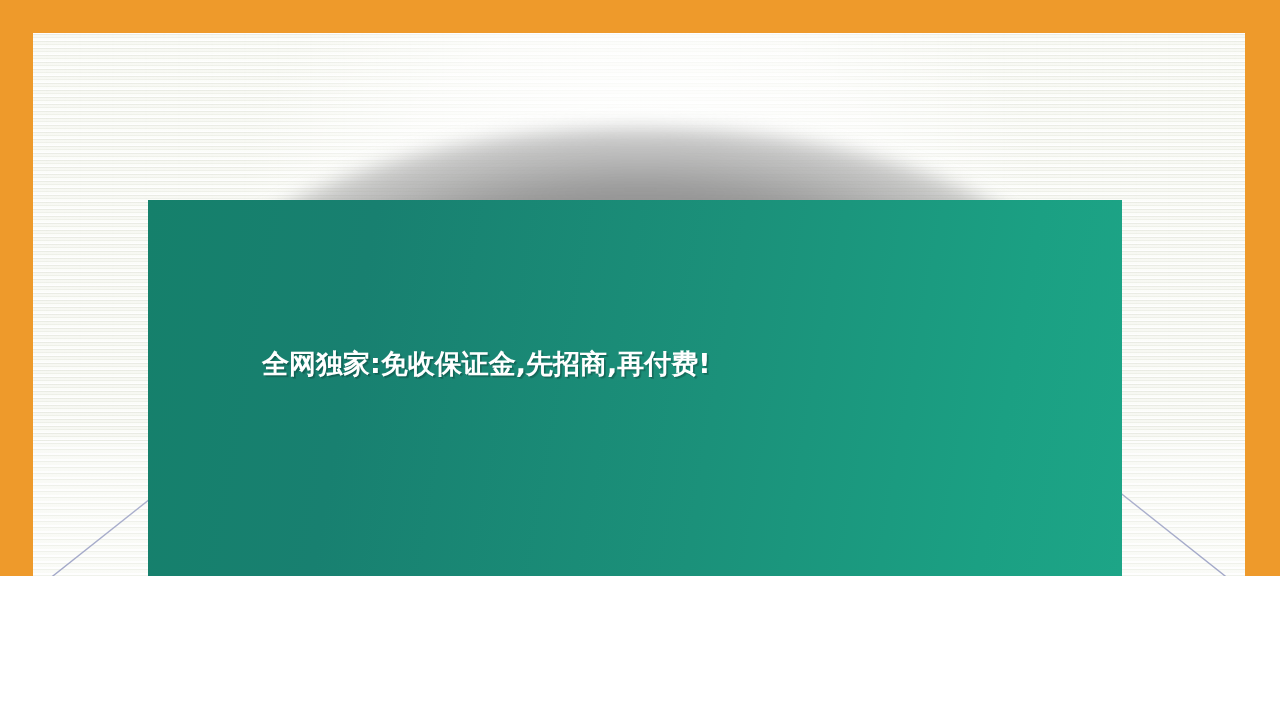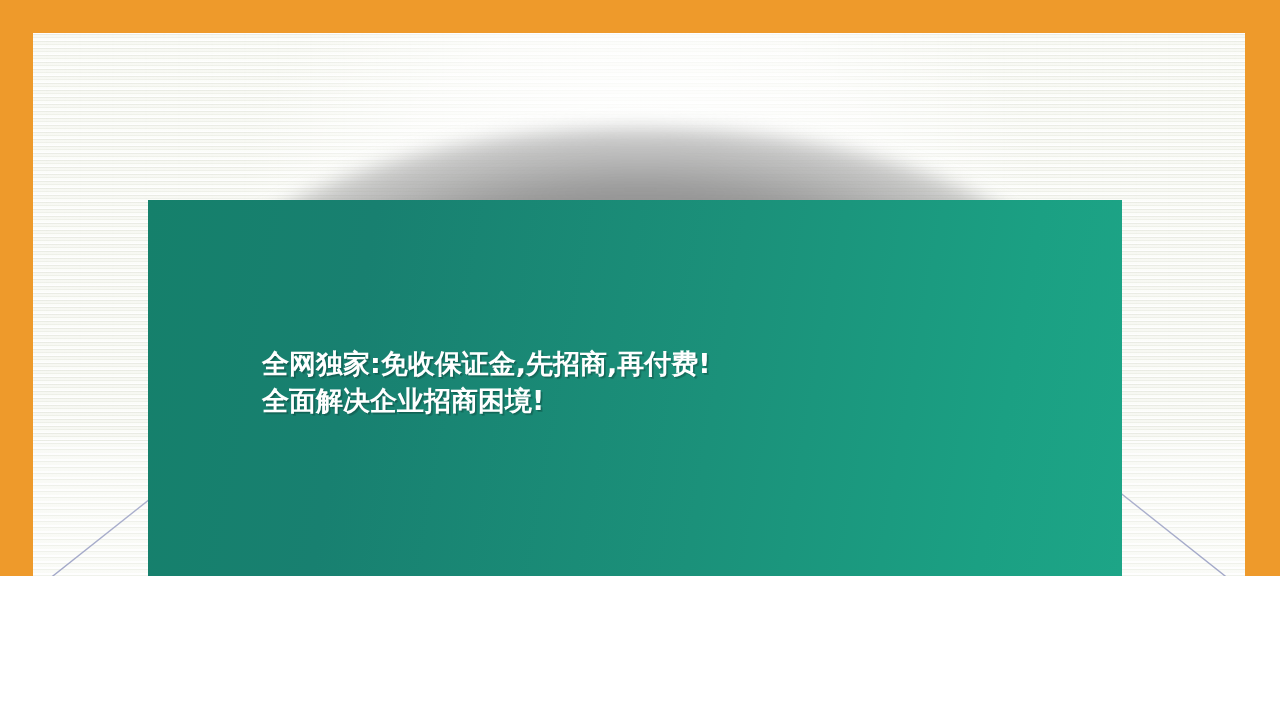--- a/index.html
+++ b/index.html
@@ -206,21 +206,21 @@
           <line x1="0" y1="198" x2="1212" y2="198" stroke-width="1.3" opacity="0.92"></line>
         </g>
       </svg>
     </div>
 
     <div class="panel-shadow"></div>
 
     <div class="panel">
       <div class="panel-body">
 
-        <div class="para"><span>全网独家:免收保证金,先招商,再付费!</span><br><span>全面解决企业招商困境!</span></div>
+        <div class="para"><span>全网独家:免收保证金,先招商,再付费!</span><br></div>
 
 
         
 
       </div>
     </div>
 
   </div>
 </div>
 

